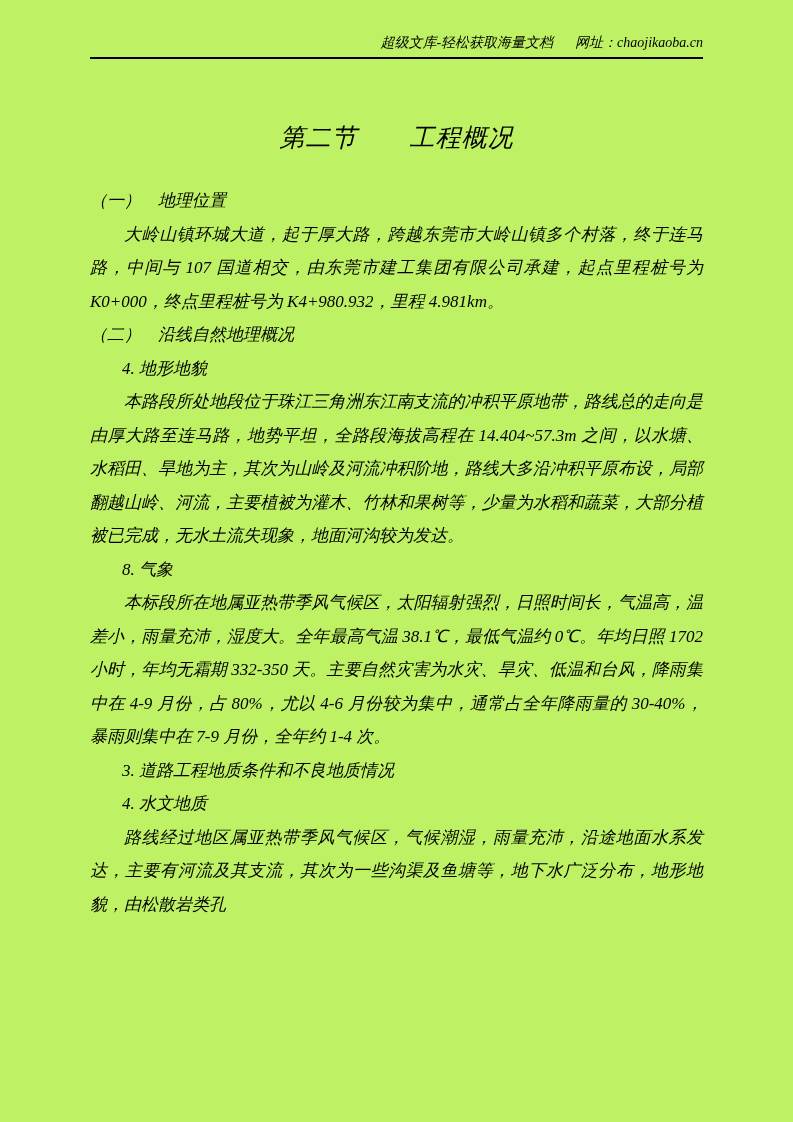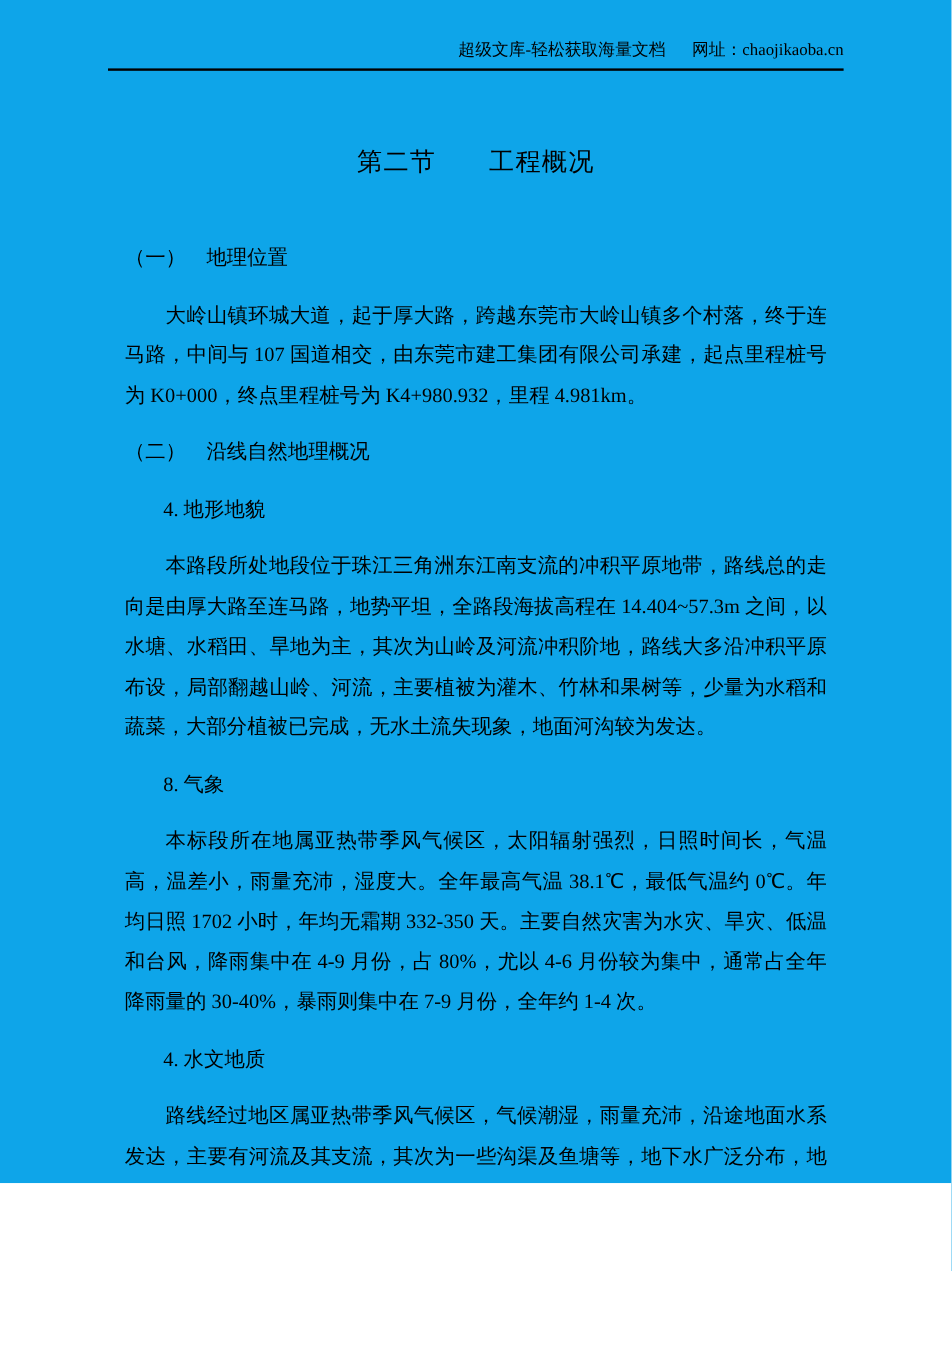--- a/index.html
+++ b/index.html
@@ -1,25 +1,26 @@
 <!DOCTYPE html>
 <html><head>
 <meta charset="utf-8">
 <style>
   * { margin: 0; padding: 0; box-sizing: border-box; }
   html, body { background: #ffffff; }
   .page {
     position: relative;
     width: 793px;
-    height: 986px;
+    height: 1122px;
     margin: 0 auto;
-    background: #0ea5e9;
+    background: #bef264;
     color: #000000;
     font-family: "Liberation Serif", serif;
     overflow: hidden;
+    font-style: italic;
   }
   .doc-header {
     position: absolute;
     top: 33px;
     left: 90px;
     width: 613px;
     text-align: right;
     font-size: 14px;
     line-height: 20px;
     white-space: nowrap;
@@ -32,35 +33,35 @@
     width: 613px;
     height: 0;
     border-top: 2px solid #000000;
   }
   .doc-title {
     position: absolute;
     top: 121px;
     left: 90px;
     width: 613px;
     text-align: center;
-    font-size: 21px;
+    font-size: 25px;
     font-weight: normal;
     letter-spacing: 1px;
     white-space: pre;
   }
   .doc-body {
     position: absolute;
     top: 184px;
     left: 90px;
     width: 613px;
     font-size: 17px;
     line-height: 33.5px;
     text-align: justify;
   }
-  .doc-body p { margin: 14px; }
+  .doc-body p { margin: 0; }
   .section-heading { text-indent: 0; white-space: pre; }
   .sub-heading { padding-left: 32px; white-space: pre; }
   .para { text-indent: 34px; }
 </style>
 </head>
 <body>
 
 <div class="page">
 
   <div class="doc-header">
@@ -72,17 +73,18 @@
   <h1 class="doc-title">第二节　　工程概况</h1>
 
   <div class="doc-body">
     <p class="section-heading">（一）　地理位置</p>
     <p class="para">大岭山镇环城大道，起于厚大路，跨越东莞市大岭山镇多个村落，终于连马路，中间与 107 国道相交，由东莞市建工集团有限公司承建，起点里程桩号为 K0+000，终点里程桩号为 K4+980.932，里程 4.981km。</p>
     <p class="section-heading">（二）　沿线自然地理概况</p>
     <p class="sub-heading">4. 地形地貌</p>
     <p class="para">本路段所处地段位于珠江三角洲东江南支流的冲积平原地带，路线总的走向是由厚大路至连马路，地势平坦，全路段海拔高程在 14.404~57.3m 之间，以水塘、水稻田、旱地为主，其次为山岭及河流冲积阶地，路线大多沿冲积平原布设，局部翻越山岭、河流，主要植被为灌木、竹林和果树等，少量为水稻和蔬菜，大部分植被已完成，无水土流失现象，地面河沟较为发达。</p>
     <p class="sub-heading">8. 气象</p>
     <p class="para">本标段所在地属亚热带季风气候区，太阳辐射强烈，日照时间长，气温高，温差小，雨量充沛，湿度大。全年最高气温 38.1℃，最低气温约 0℃。年均日照 1702 小时，年均无霜期 332-350 天。主要自然灾害为水灾、旱灾、低温和台风，降雨集中在 4-9 月份，占 80%，尤以 4-6 月份较为集中，通常占全年降雨量的 30-40%，暴雨则集中在 7-9 月份，全年约 1-4 次。</p>
+    <p class="sub-heading">3. 道路工程地质条件和不良地质情况</p>
     <p class="sub-heading">4. 水文地质</p>
     <p class="para">路线经过地区属亚热带季风气候区，气候潮湿，雨量充沛，沿途地面水系发达，主要有河流及其支流，其次为一些沟渠及鱼塘等，地下水广泛分布，地形地貌，由松散岩类孔</p>
   </div>
 
 </div>
 
 </body></html>

